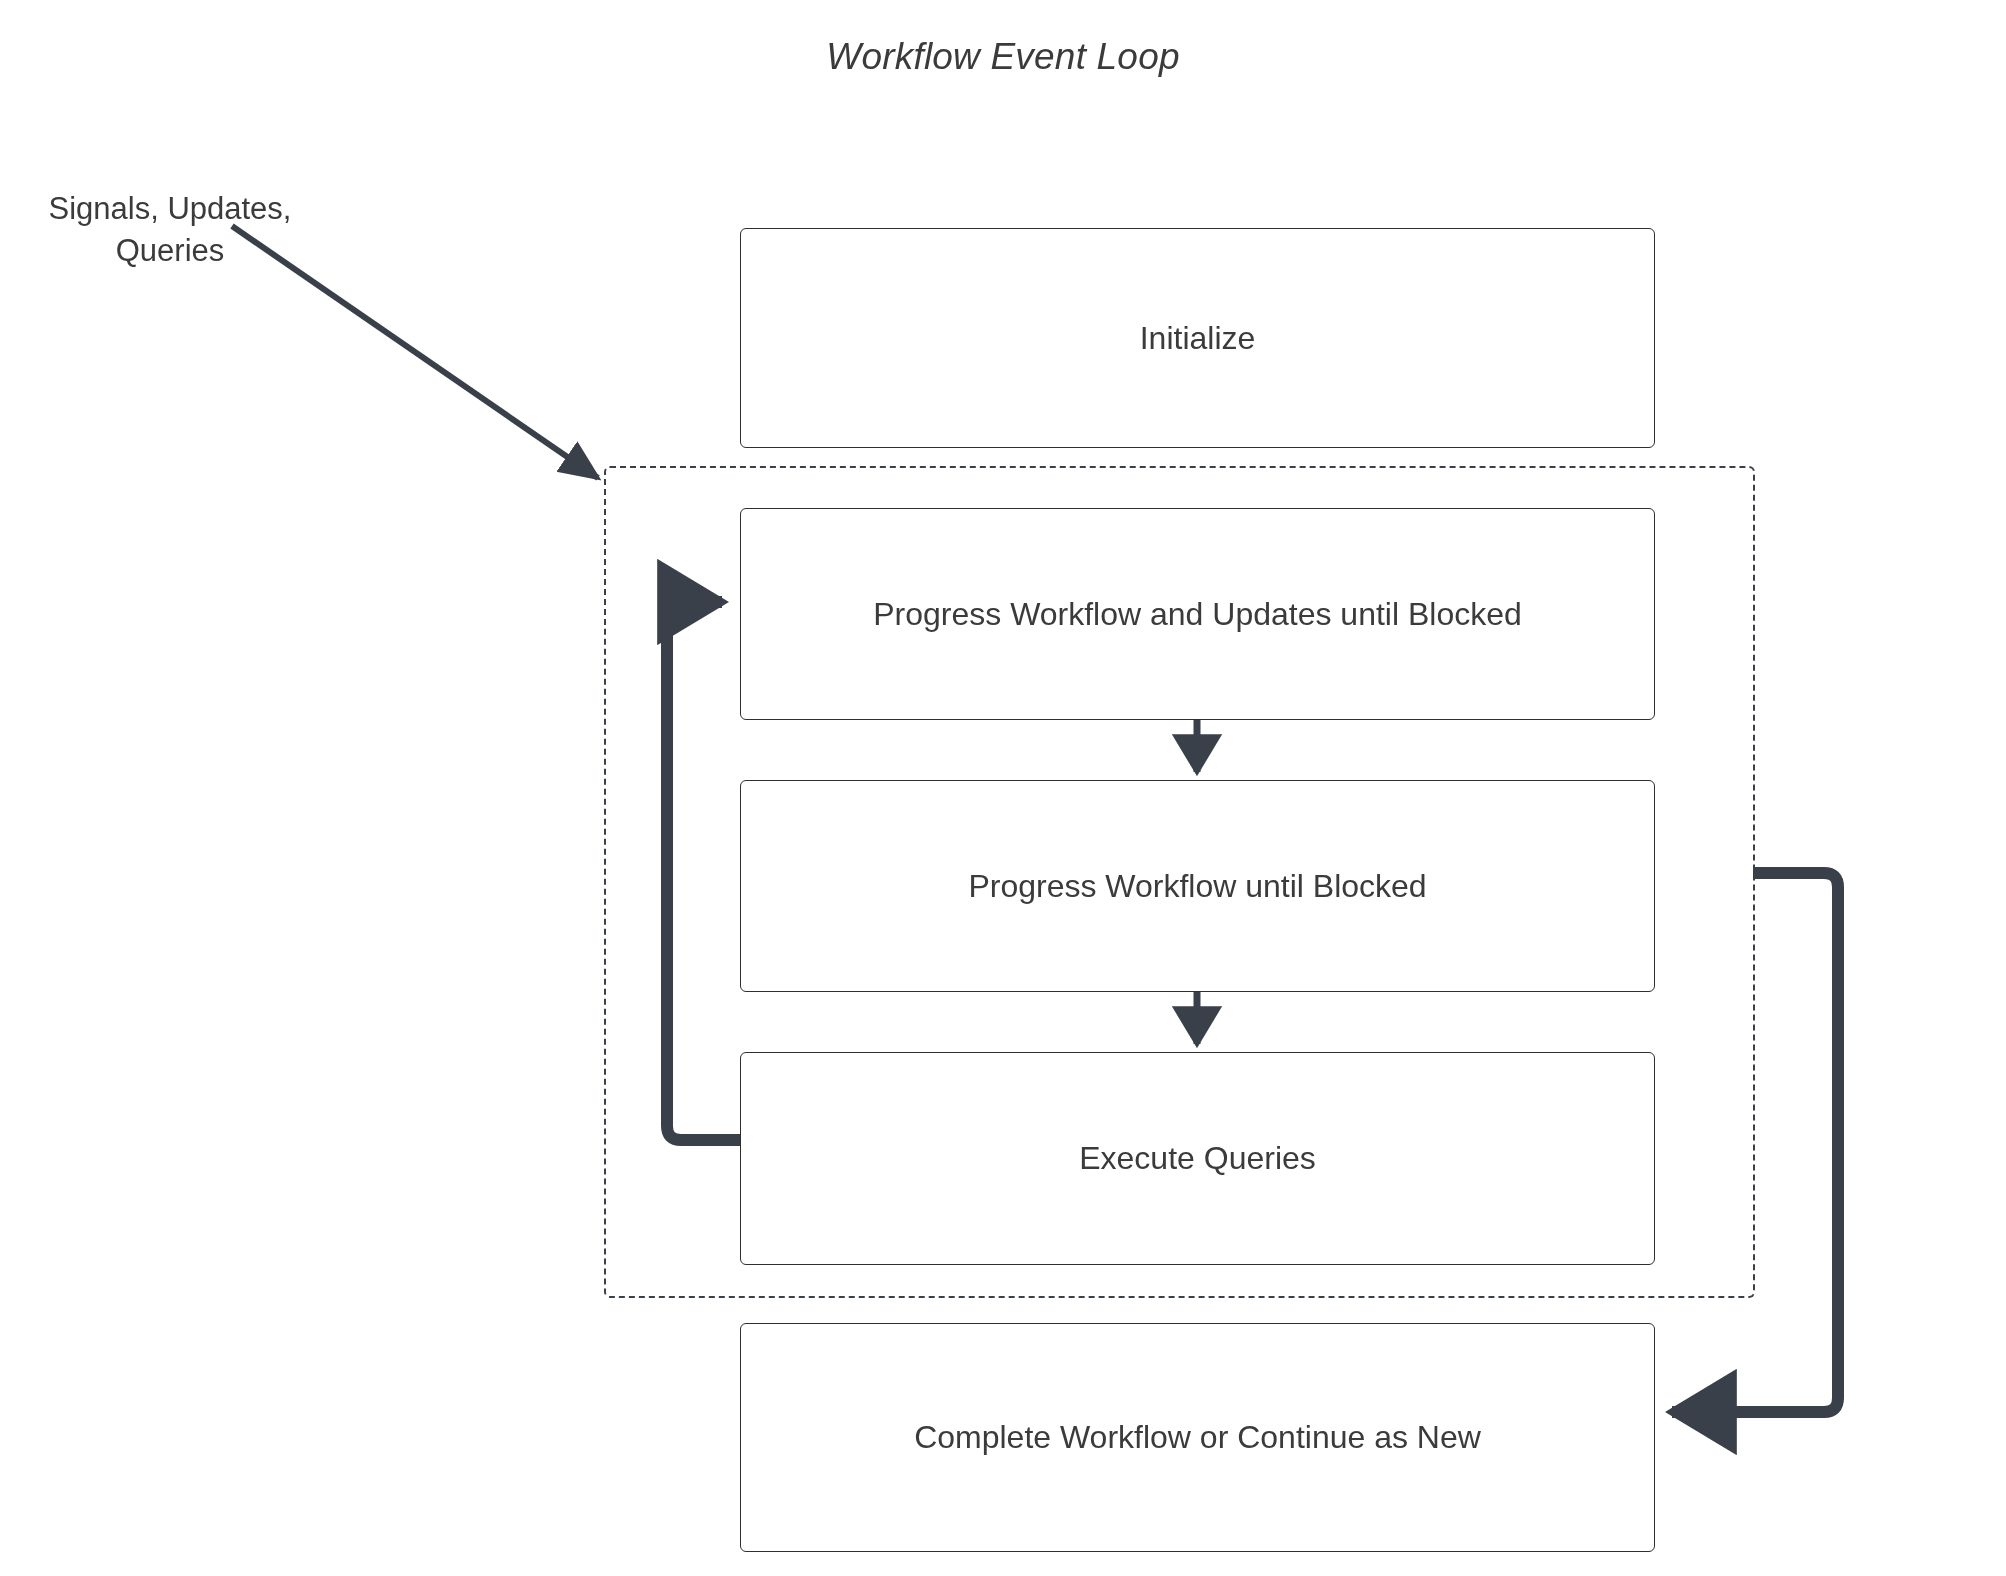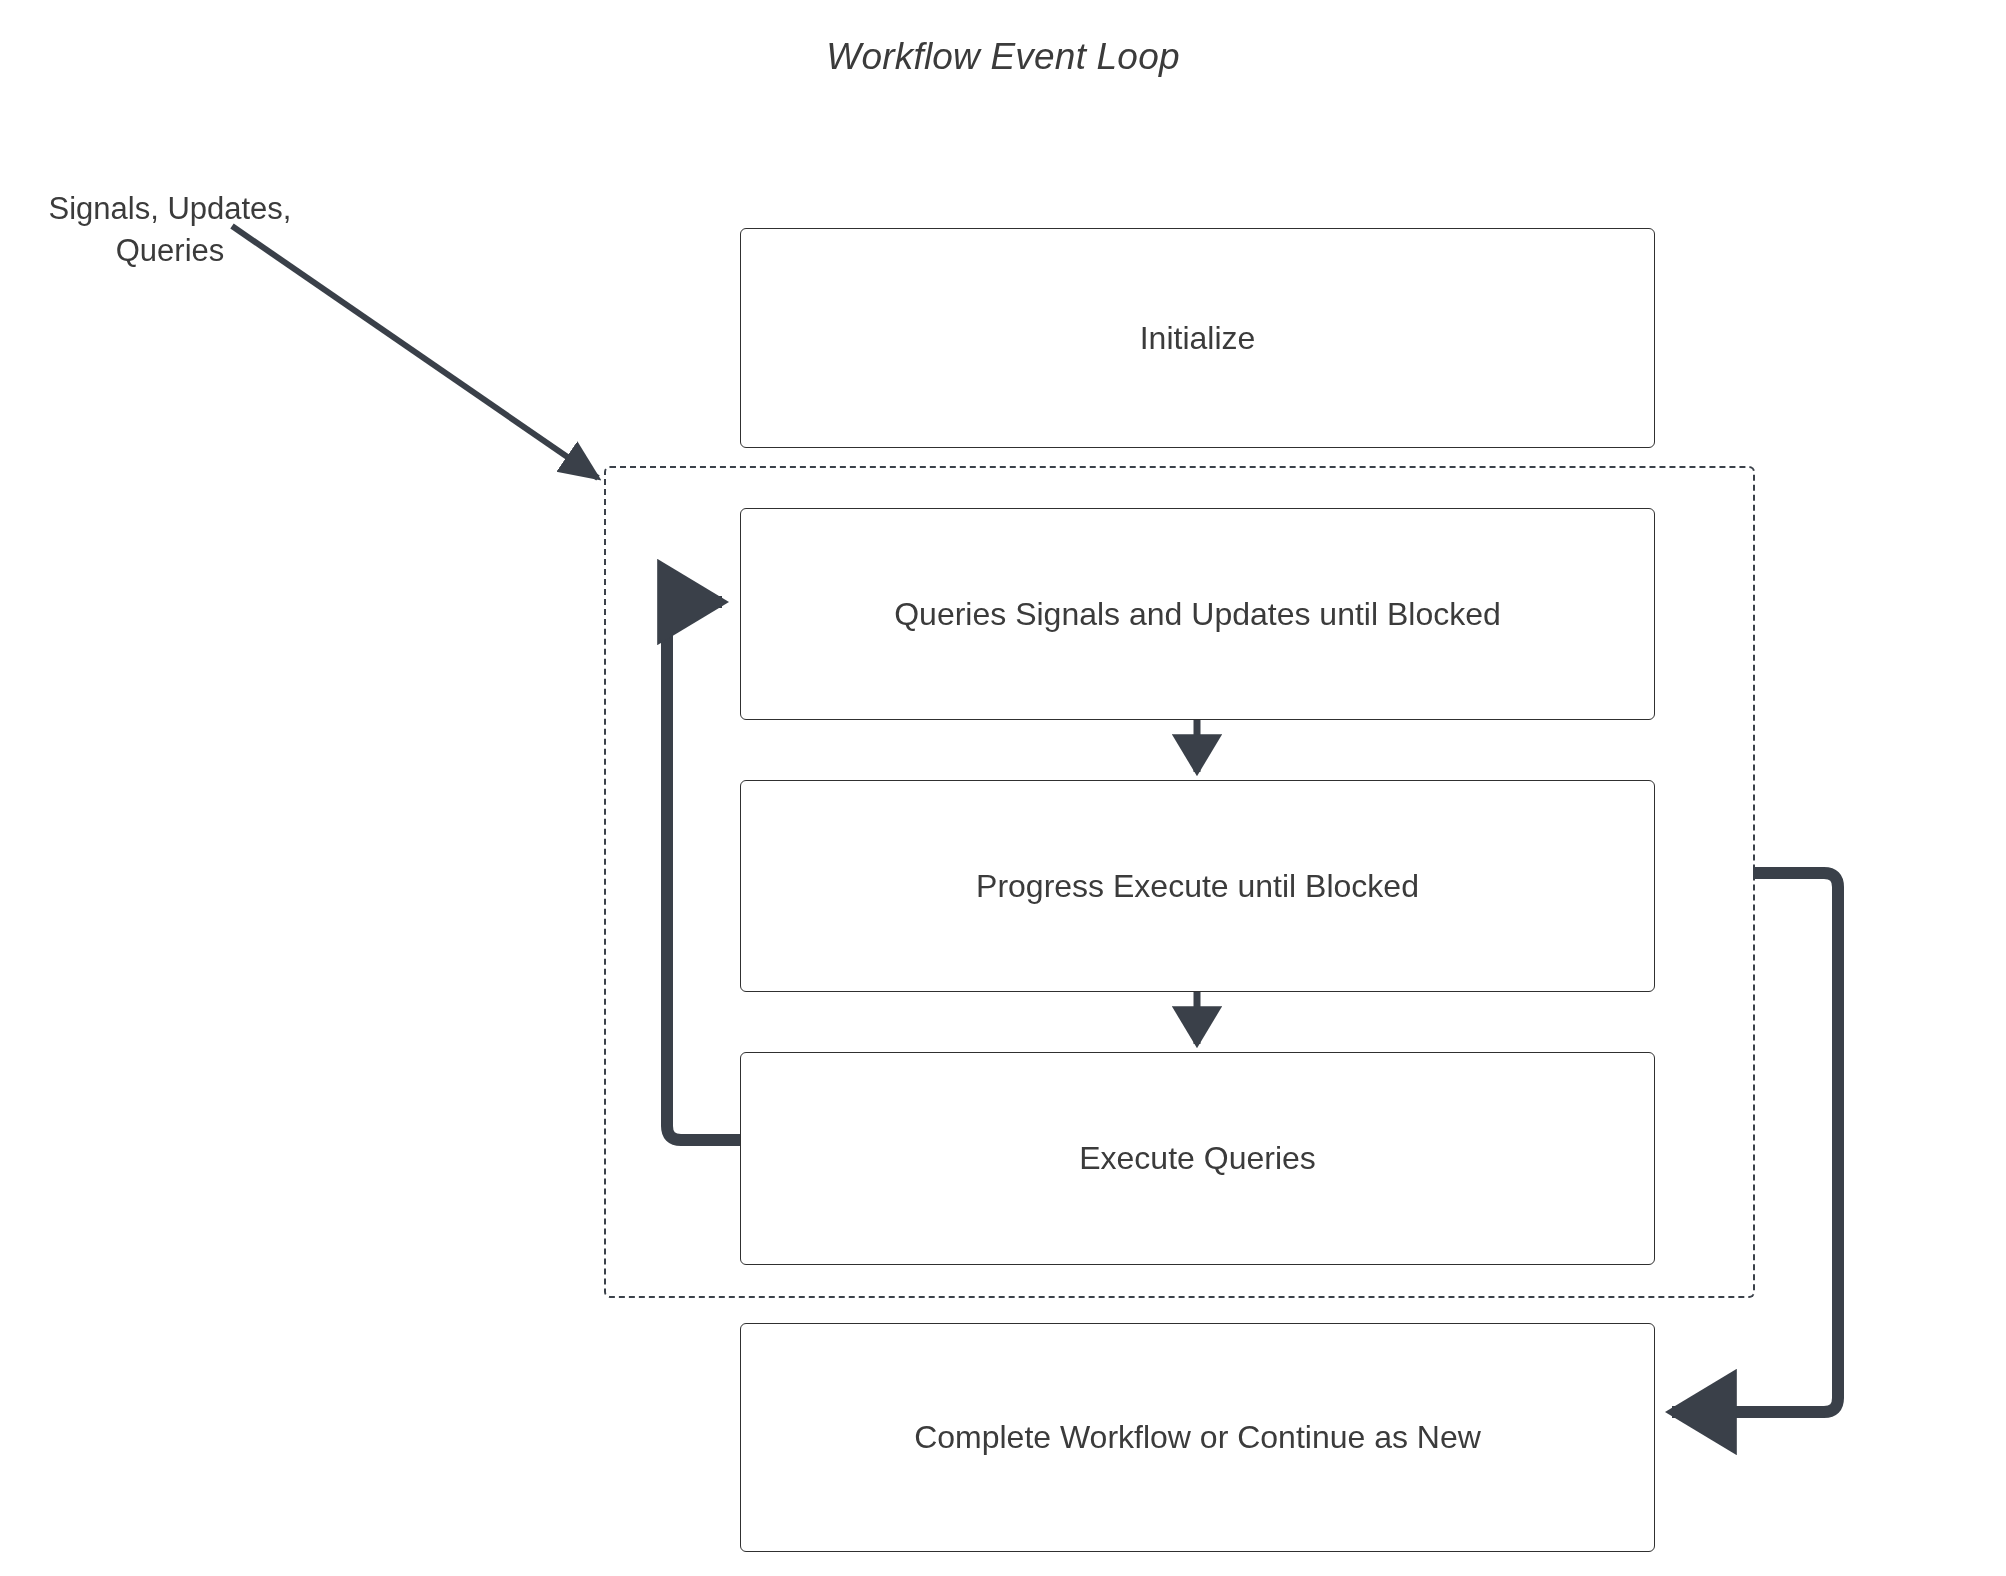--- a/index.html
+++ b/index.html
@@ -82,25 +82,25 @@
   <div class="edge-label">Signals, Updates,
 Queries</div>
 
   <div class="dashed-group" style="left:604px; top:466px; width:1151px; height:832px;"></div>
 
   <div class="node-box" style="left:740px; top:228px; width:915px; height:220px;">
     <span class="node-label">Initialize</span>
   </div>
 
   <div class="node-box" style="left:740px; top:508px; width:915px; height:212px;">
-    <span class="node-label">Queries Signals and Updates until Blocked</span>
+    <span class="node-label">Progress Workflow and Updates until Blocked</span>
   </div>
 
   <div class="node-box" style="left:740px; top:780px; width:915px; height:212px;">
-    <span class="node-label">Progress Execute until Blocked</span>
+    <span class="node-label">Progress Workflow until Blocked</span>
   </div>
 
   <div class="node-box" style="left:740px; top:1052px; width:915px; height:213px;">
     <span class="node-label">Execute Queries</span>
   </div>
 
   <div class="node-box" style="left:740px; top:1323px; width:915px; height:229px;">
     <span class="node-label">Complete Workflow or Continue as New</span>
   </div>
 

